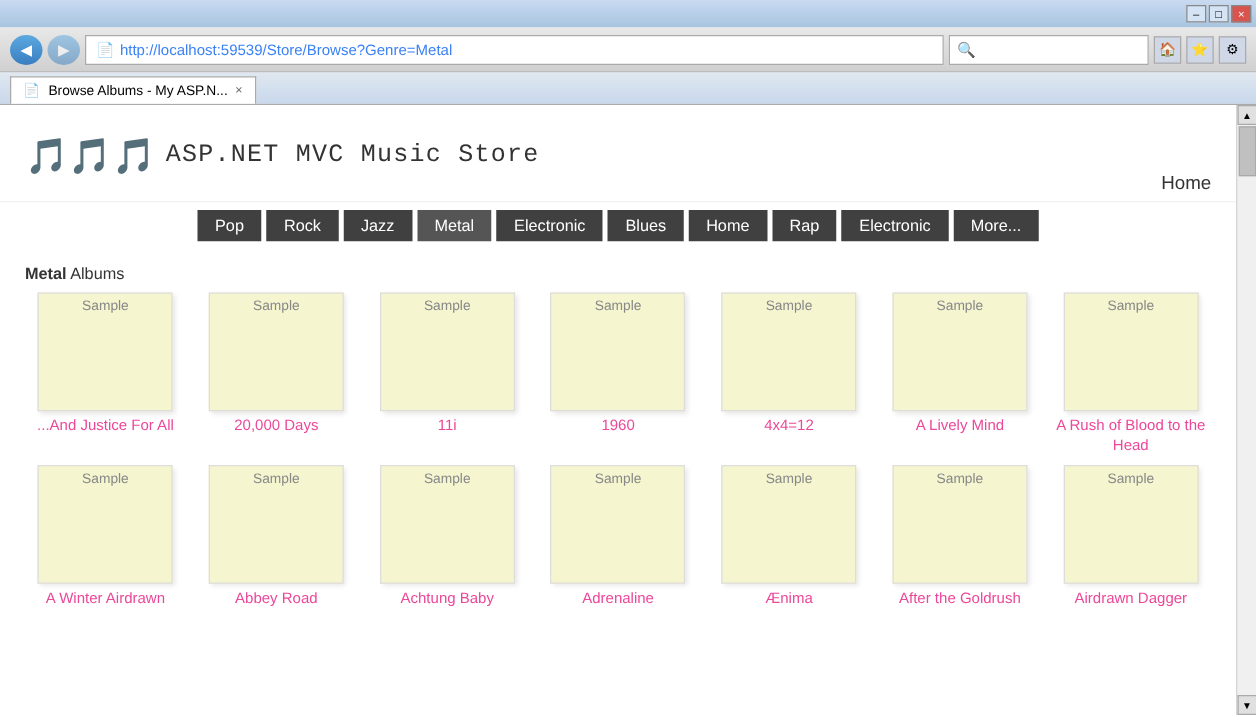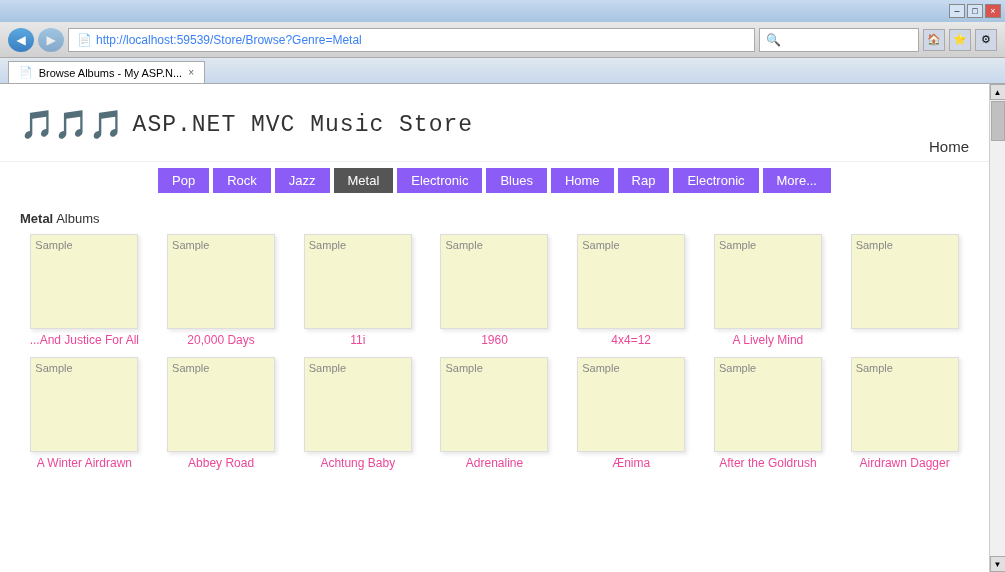--- a/index.html
+++ b/index.html
@@ -154,21 +154,21 @@
       display: flex;
       align-items: center;
       gap: 8px;
     }
     .logo-discs {
       font-size: 28px;
       color: #222;
     }
     .site-title {
       font-family: 'Courier New', monospace;
-      font-size: 23px;
+      font-size: 20px;
       color: #333;
       letter-spacing: 1px;
     }
     .home-link {
       font-size: 15px;
       color: #333;
       text-decoration: none;
       cursor: pointer;
       margin-top: 44px;
     }
@@ -176,21 +176,21 @@
     
     .genre-nav {
       background: white;
       padding: 6px 20px;
       display: flex;
       justify-content: center;
       gap: 4px;
     }
     .genre-btn {
       padding: 5px 14px;
-      background: #8b5cf6;
+      background: #404040;
       color: white;
       border: none;
       cursor: pointer;
       font-size: 13px;
     }
     .genre-btn.active {
       background: #555;
     }
 
     
@@ -221,20 +221,21 @@
       width: 108px;
       height: 95px;
       background: #f5f5d0;
       border: 1px solid #ddd;
       position: relative;
       display: flex;
       align-items: flex-start;
       padding: 4px;
       margin-bottom: 4px;
       box-shadow: 2px 2px 4px rgba(0,0,0,0.1);
+      justify-content: center;
     }
     .album-thumbnail::after {
       content: '';
       position: absolute;
       bottom: 4px;
       right: 4px;
       width: 6px;
       height: 6px;
     }
     .sample-text {
@@ -347,20 +348,21 @@
         <div class="album-card">
           <div class="album-thumbnail">
             <span class="sample-text">Sample</span>
           </div>
           <div class="album-title">A Lively Mind</div>
         </div>
         <div class="album-card">
           <div class="album-thumbnail">
             <span class="sample-text">Sample</span>
           </div>
+          <div class="album-title">A Rush of Blood to the Head</div>
         </div>
         <div class="album-card">
           <div class="album-thumbnail">
             <span class="sample-text">Sample</span>
           </div>
           <div class="album-title">A Winter Airdrawn</div>
         </div>
         <div class="album-card">
           <div class="album-thumbnail">
             <span class="sample-text">Sample</span>

